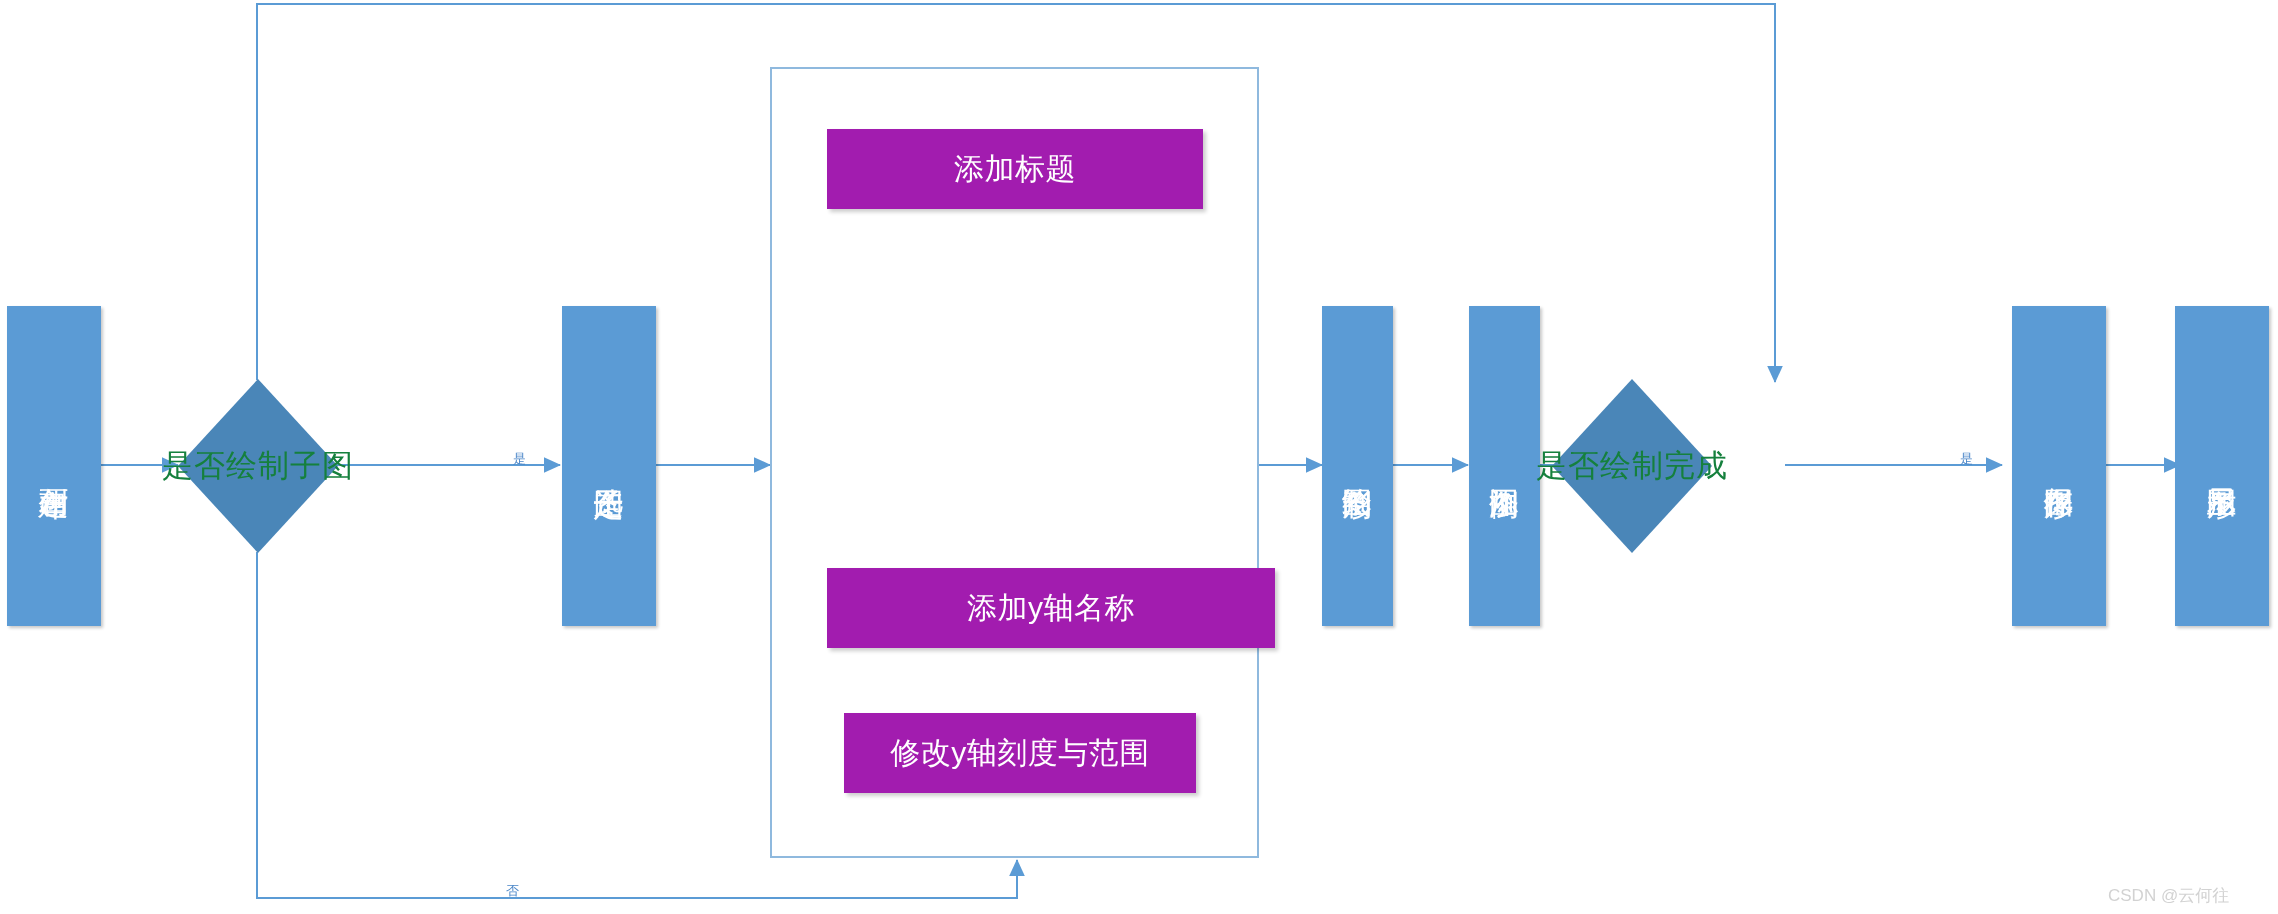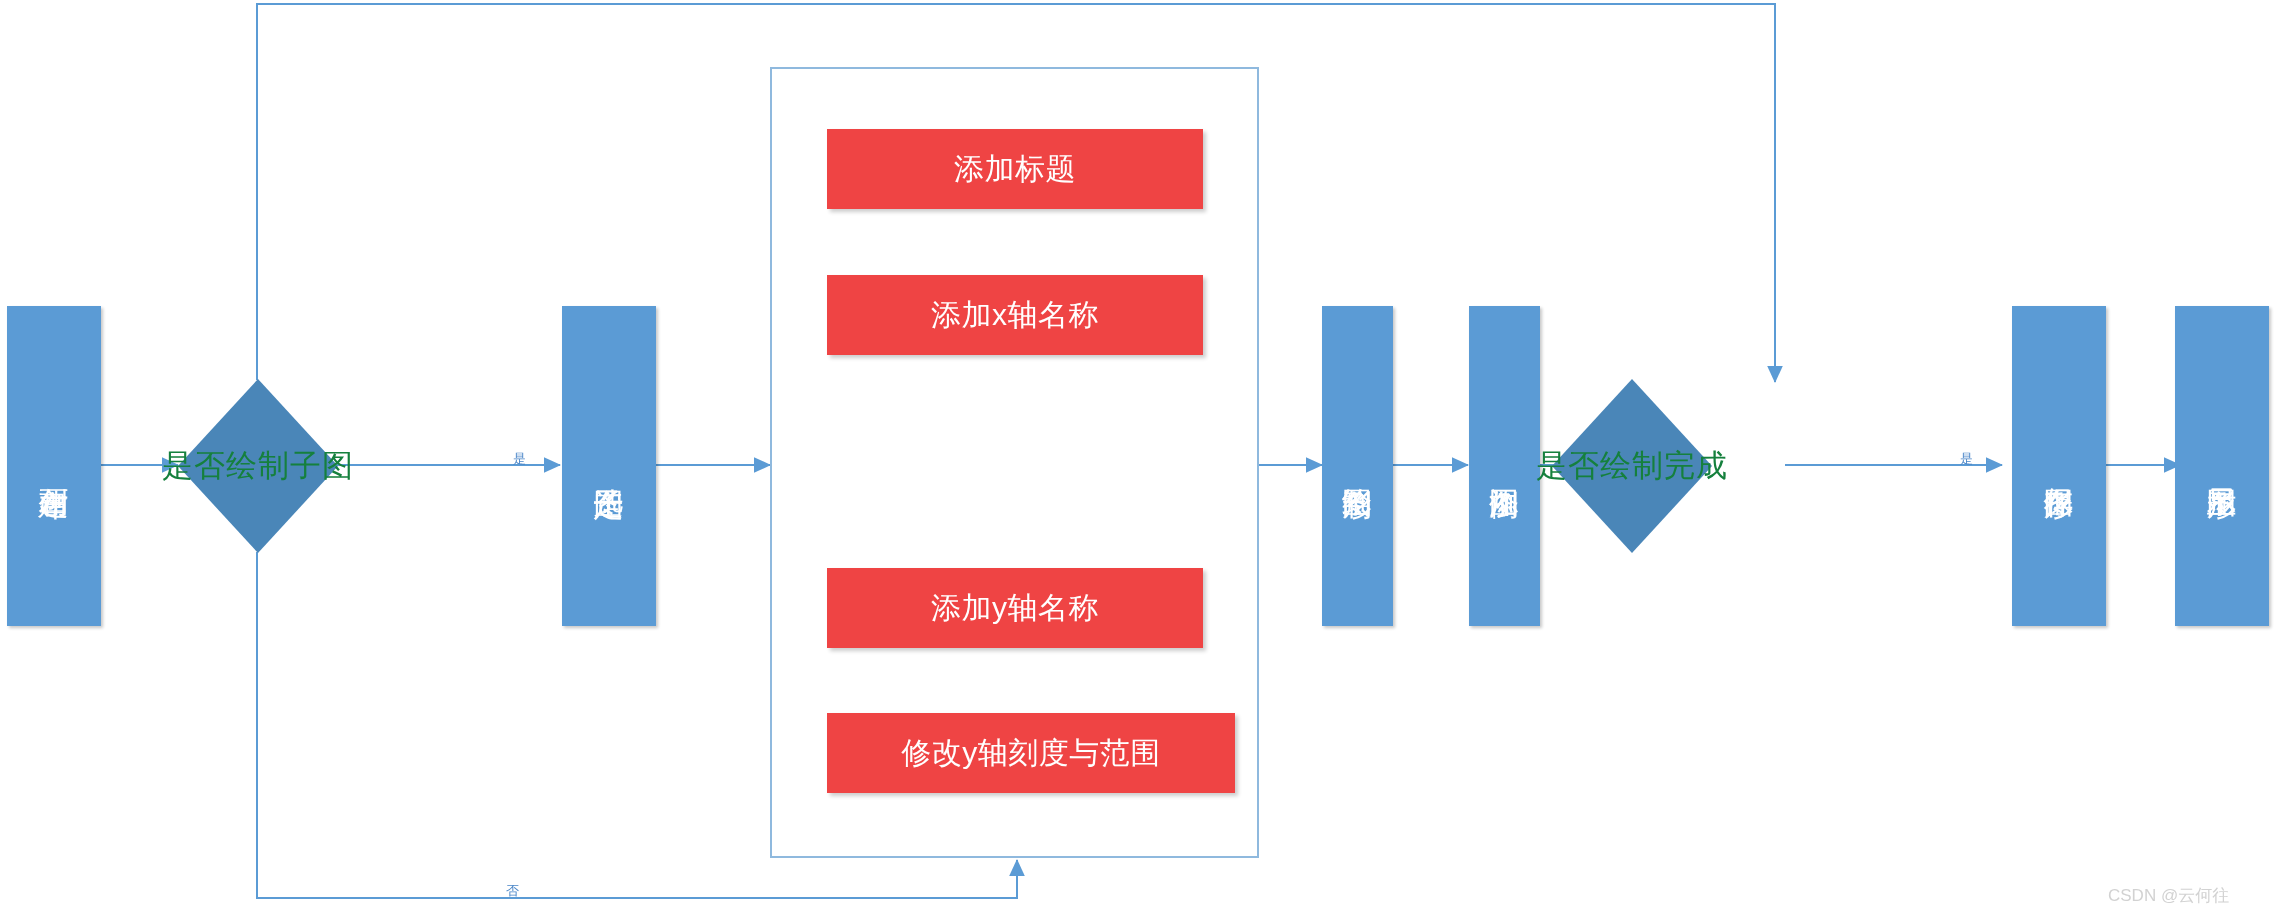--- a/index.html
+++ b/index.html
@@ -42,21 +42,21 @@
     color: #ffffff;
     font-size: 30px;
     line-height: 1.04;
     letter-spacing: 1px;
     white-space: nowrap;
   }
 
   
   .step-box {
     position: absolute;
-    background: #ef4444;
+    background: #a21caf;
     box-shadow: 3px 3px 4px rgba(0,0,0,0.20);
     display: flex;
     align-items: center;
     justify-content: center;
     box-sizing: border-box;
   }
   .step-box .htext {
     color: #ffffff;
     font-size: 30px;
     letter-spacing: 0.5px;
@@ -189,30 +189,27 @@
     </svg>
     <div class="diamond-label">是否绘制完成</div>
   </div>
 
   <div class="group-box" style="left:770px; top:67px; width:489px; height:791px;"></div>
 
   <div class="step-box" style="left:827px; top:129px; width:376px; height:80px;">
     <span class="htext">添加标题</span>
   </div>
 
-  <div class="step-box" style="left:827px; top:275px; width:376px; height:80px;">
-    <span class="htext">添加x轴名称</span>
-  </div>
-
-
-  <div class="step-box" style="left:827px; top:568px; width:376px; height:80px;">
+
+
+  <div class="step-box" style="left:827px; top:568px; width:448px; height:80px;">
     <span class="htext">添加y轴名称</span>
   </div>
 
-  <div class="step-box" style="left:827px; top:713px; width:408px; height:80px;">
+  <div class="step-box" style="left:844px; top:713px; width:352px; height:80px;">
     <span class="htext">修改y轴刻度与范围</span>
   </div>
 
   <span class="edge-label" style="left:513px; top:452px;">是</span>
 
   <span class="edge-label" style="left:1960px; top:452px;">是</span>
 
   <span class="edge-label" style="left:506px; top:884px;">否</span>
 
   <span class="watermark" style="left:2108px; top:884px;">CSDN @云何往</span>

